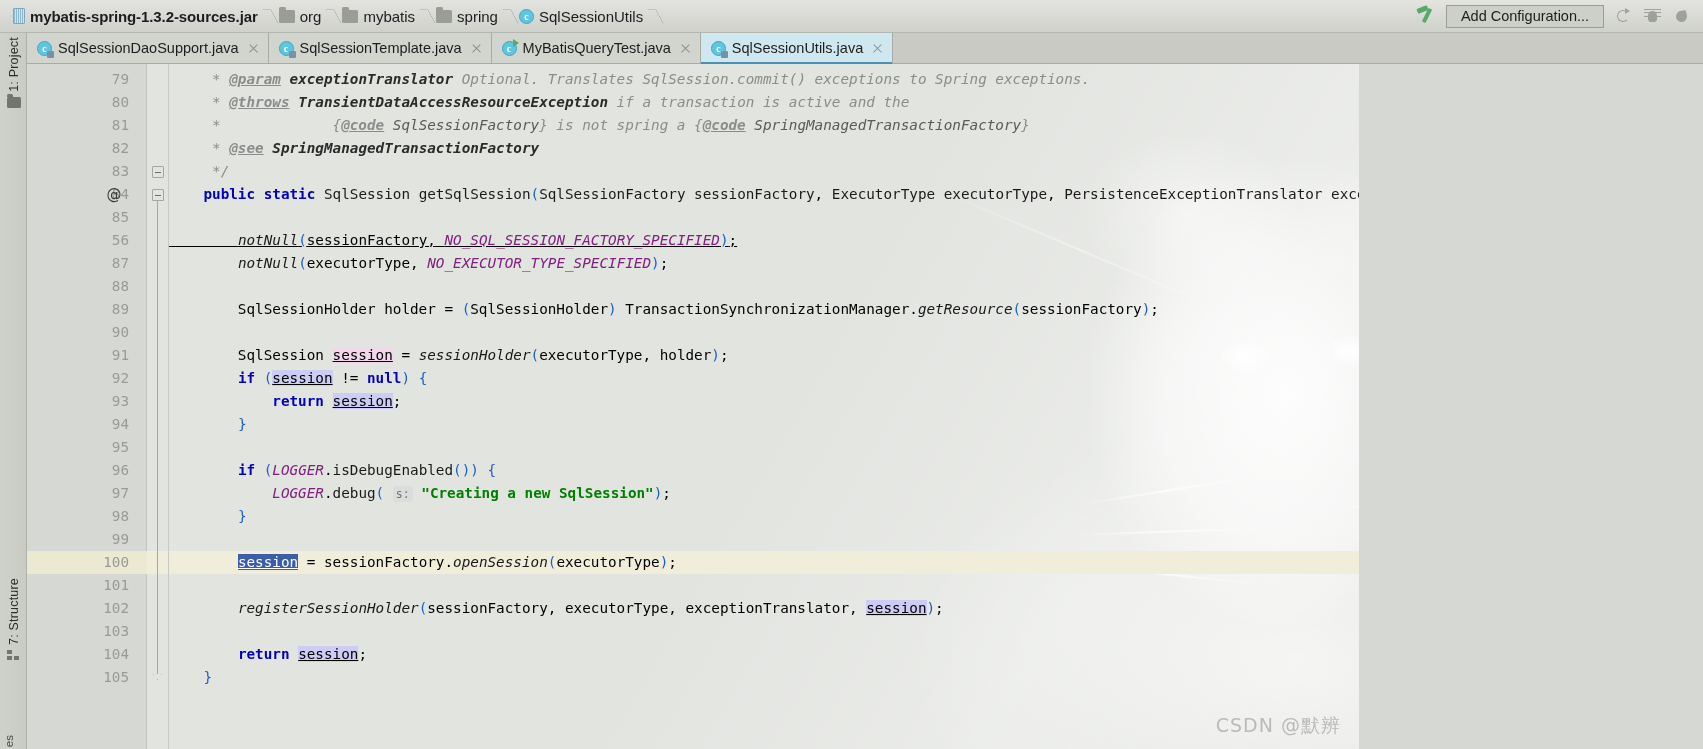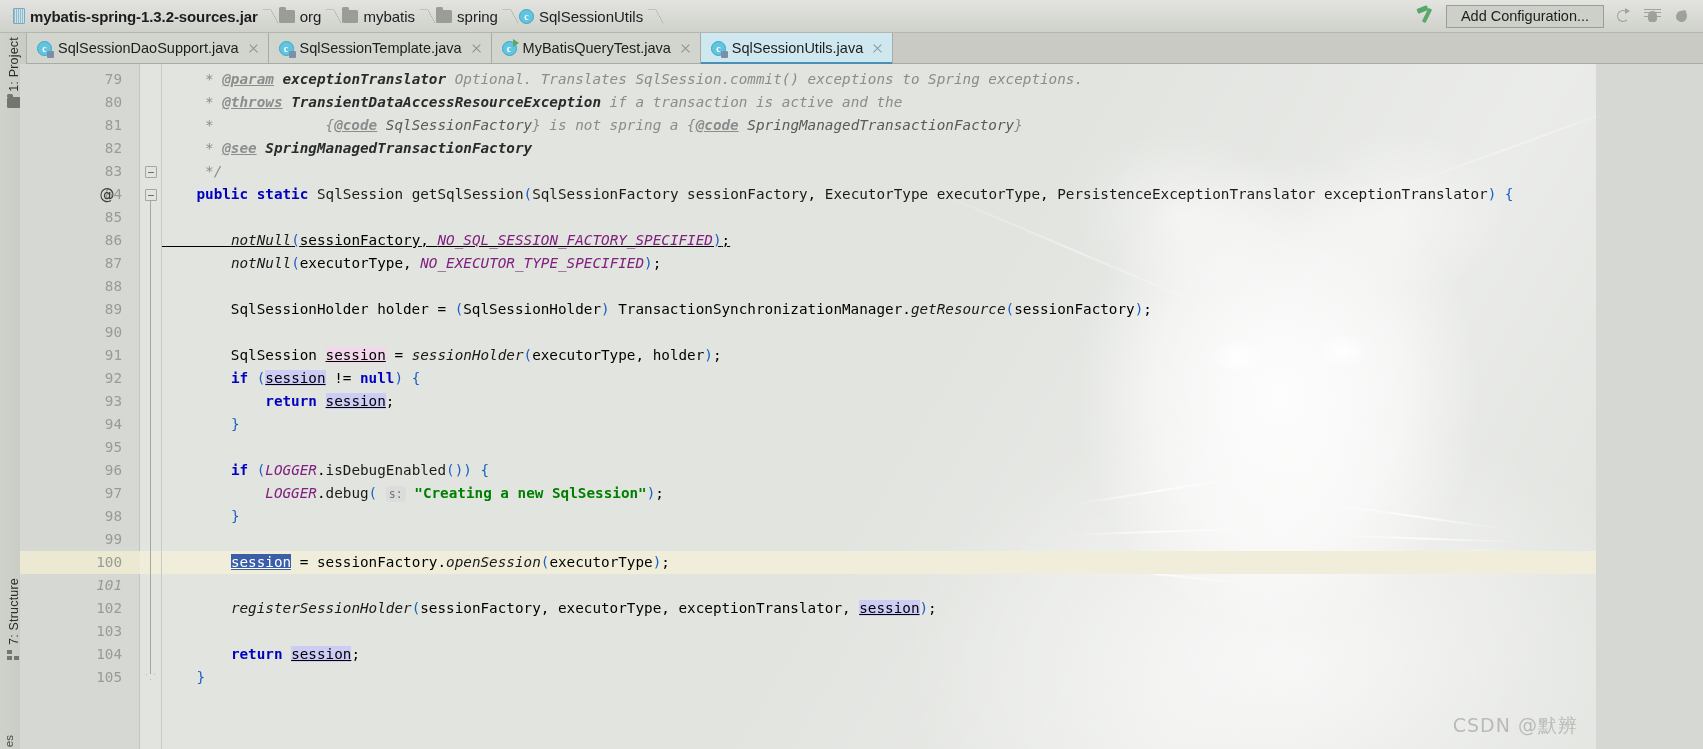--- a/index.html
+++ b/index.html
@@ -180,22 +180,22 @@
   }
   .rail-ic-struct i {
     position: absolute; background: #73756f; display: block;
   }
   .rail-ic-struct i:nth-child(1){ left:0; top:0; width:5px; height:4px;}
   .rail-ic-struct i:nth-child(2){ left:0; top:6px; width:5px; height:4px;}
   .rail-ic-struct i:nth-child(3){ left:7px; top:6px; width:5px; height:4px;}
 
   
   #editor {
-    position: absolute; left: 20px; top: 64px;
-    width: 1576px; height: 685px;
+    position: absolute; left: 27px; top: 64px;
+    width: 1332px; height: 685px;
     background: #e2e4e0;
     overflow: hidden;
   }
   
   #cat-bg {
     position: absolute; inset: 0;
     background:
       radial-gradient(ellipse 280px 330px at 1258px 330px, rgba(255,255,255,.92) 0%, rgba(255,255,255,.55) 45%, rgba(255,255,255,0) 72%),
       radial-gradient(ellipse 150px 120px at 1160px 150px, rgba(255,255,255,.5) 0%, rgba(255,255,255,0) 70%),
       radial-gradient(ellipse 150px 120px at 1380px 150px, rgba(255,255,255,.5) 0%, rgba(255,255,255,0) 70%),
@@ -413,36 +413,36 @@
   </div>
 
   <div id="gutter">
       <div class="lnum" style="top: 4px;">79</div>
       <div class="lnum" style="top: 27px;">80</div>
       <div class="lnum" style="top: 50px;">81</div>
       <div class="lnum" style="top: 73px;">82</div>
       <div class="lnum" style="top: 96px;">83</div>
       <div class="lnum" style="top: 119px;">84</div>
       <div class="lnum" style="top: 142px;">85</div>
-      <div class="lnum" style="top: 165px;">86</div>
+      <div class="lnum" style="top: 165px;">56</div>
       <div class="lnum" style="top: 188px;">87</div>
       <div class="lnum" style="top: 211px;">88</div>
       <div class="lnum" style="top: 234px;">89</div>
       <div class="lnum" style="top: 257px;">90</div>
       <div class="lnum" style="top: 280px;">91</div>
       <div class="lnum" style="top: 303px;">92</div>
       <div class="lnum" style="top: 326px;">93</div>
       <div class="lnum" style="top: 349px;">94</div>
       <div class="lnum" style="top: 372px;">95</div>
       <div class="lnum" style="top: 395px;">96</div>
       <div class="lnum" style="top: 418px;">97</div>
       <div class="lnum" style="top: 441px;">98</div>
       <div class="lnum" style="top: 464px;">99</div>
       <div class="lnum hl-line" style="top: 487px;">100</div>
-      <div class="lnum" style="top: 510px; font-style: italic;">101</div>
+      <div class="lnum" style="top: 510px;">101</div>
       <div class="lnum" style="top: 533px;">102</div>
       <div class="lnum" style="top: 556px;">103</div>
       <div class="lnum" style="top: 579px;">104</div>
       <div class="lnum" style="top: 602px; padding-left: 44px;">105</div>
       <div class="gutter-at" style="top: 119px;">@</div>
     </div>
   <div id="foldbar">
       <div style="position: absolute; left: 0px; right: 0px; height: 23px; background: rgb(240, 238, 219); top: 487px;"></div>
       <div class="fold " style="top: 102px;"></div>
       <div class="fold start" style="top: 125px;"></div>

